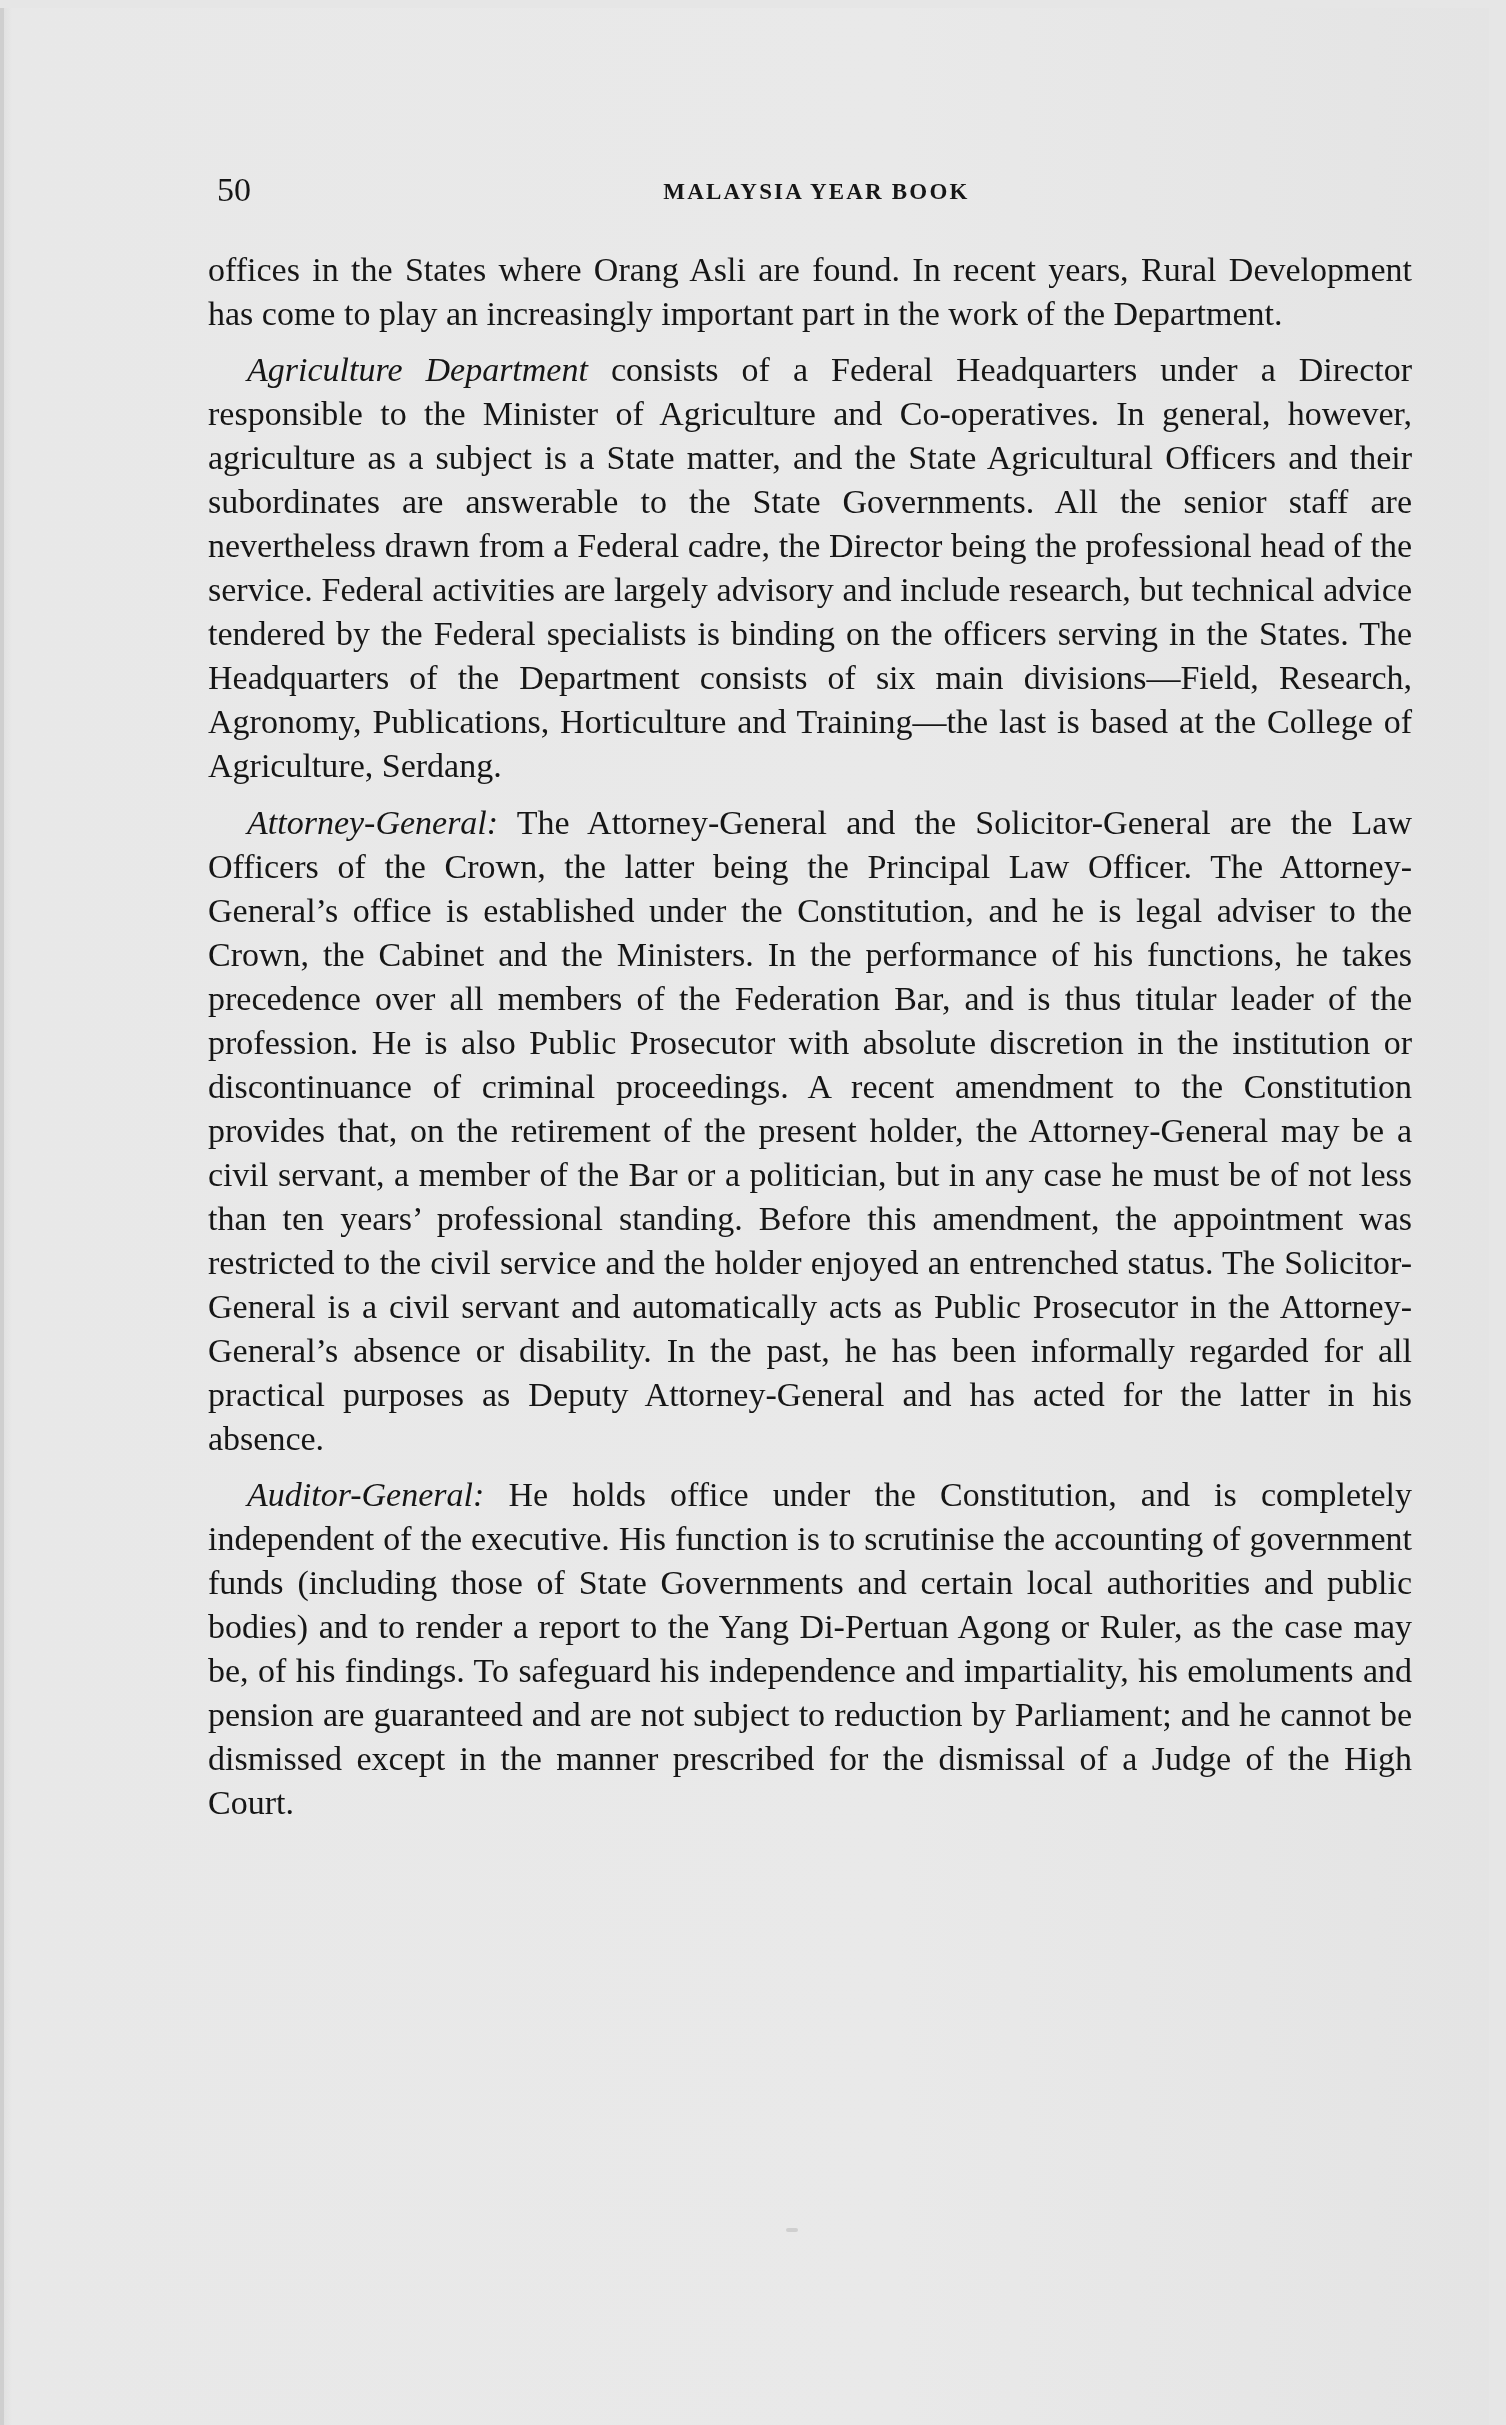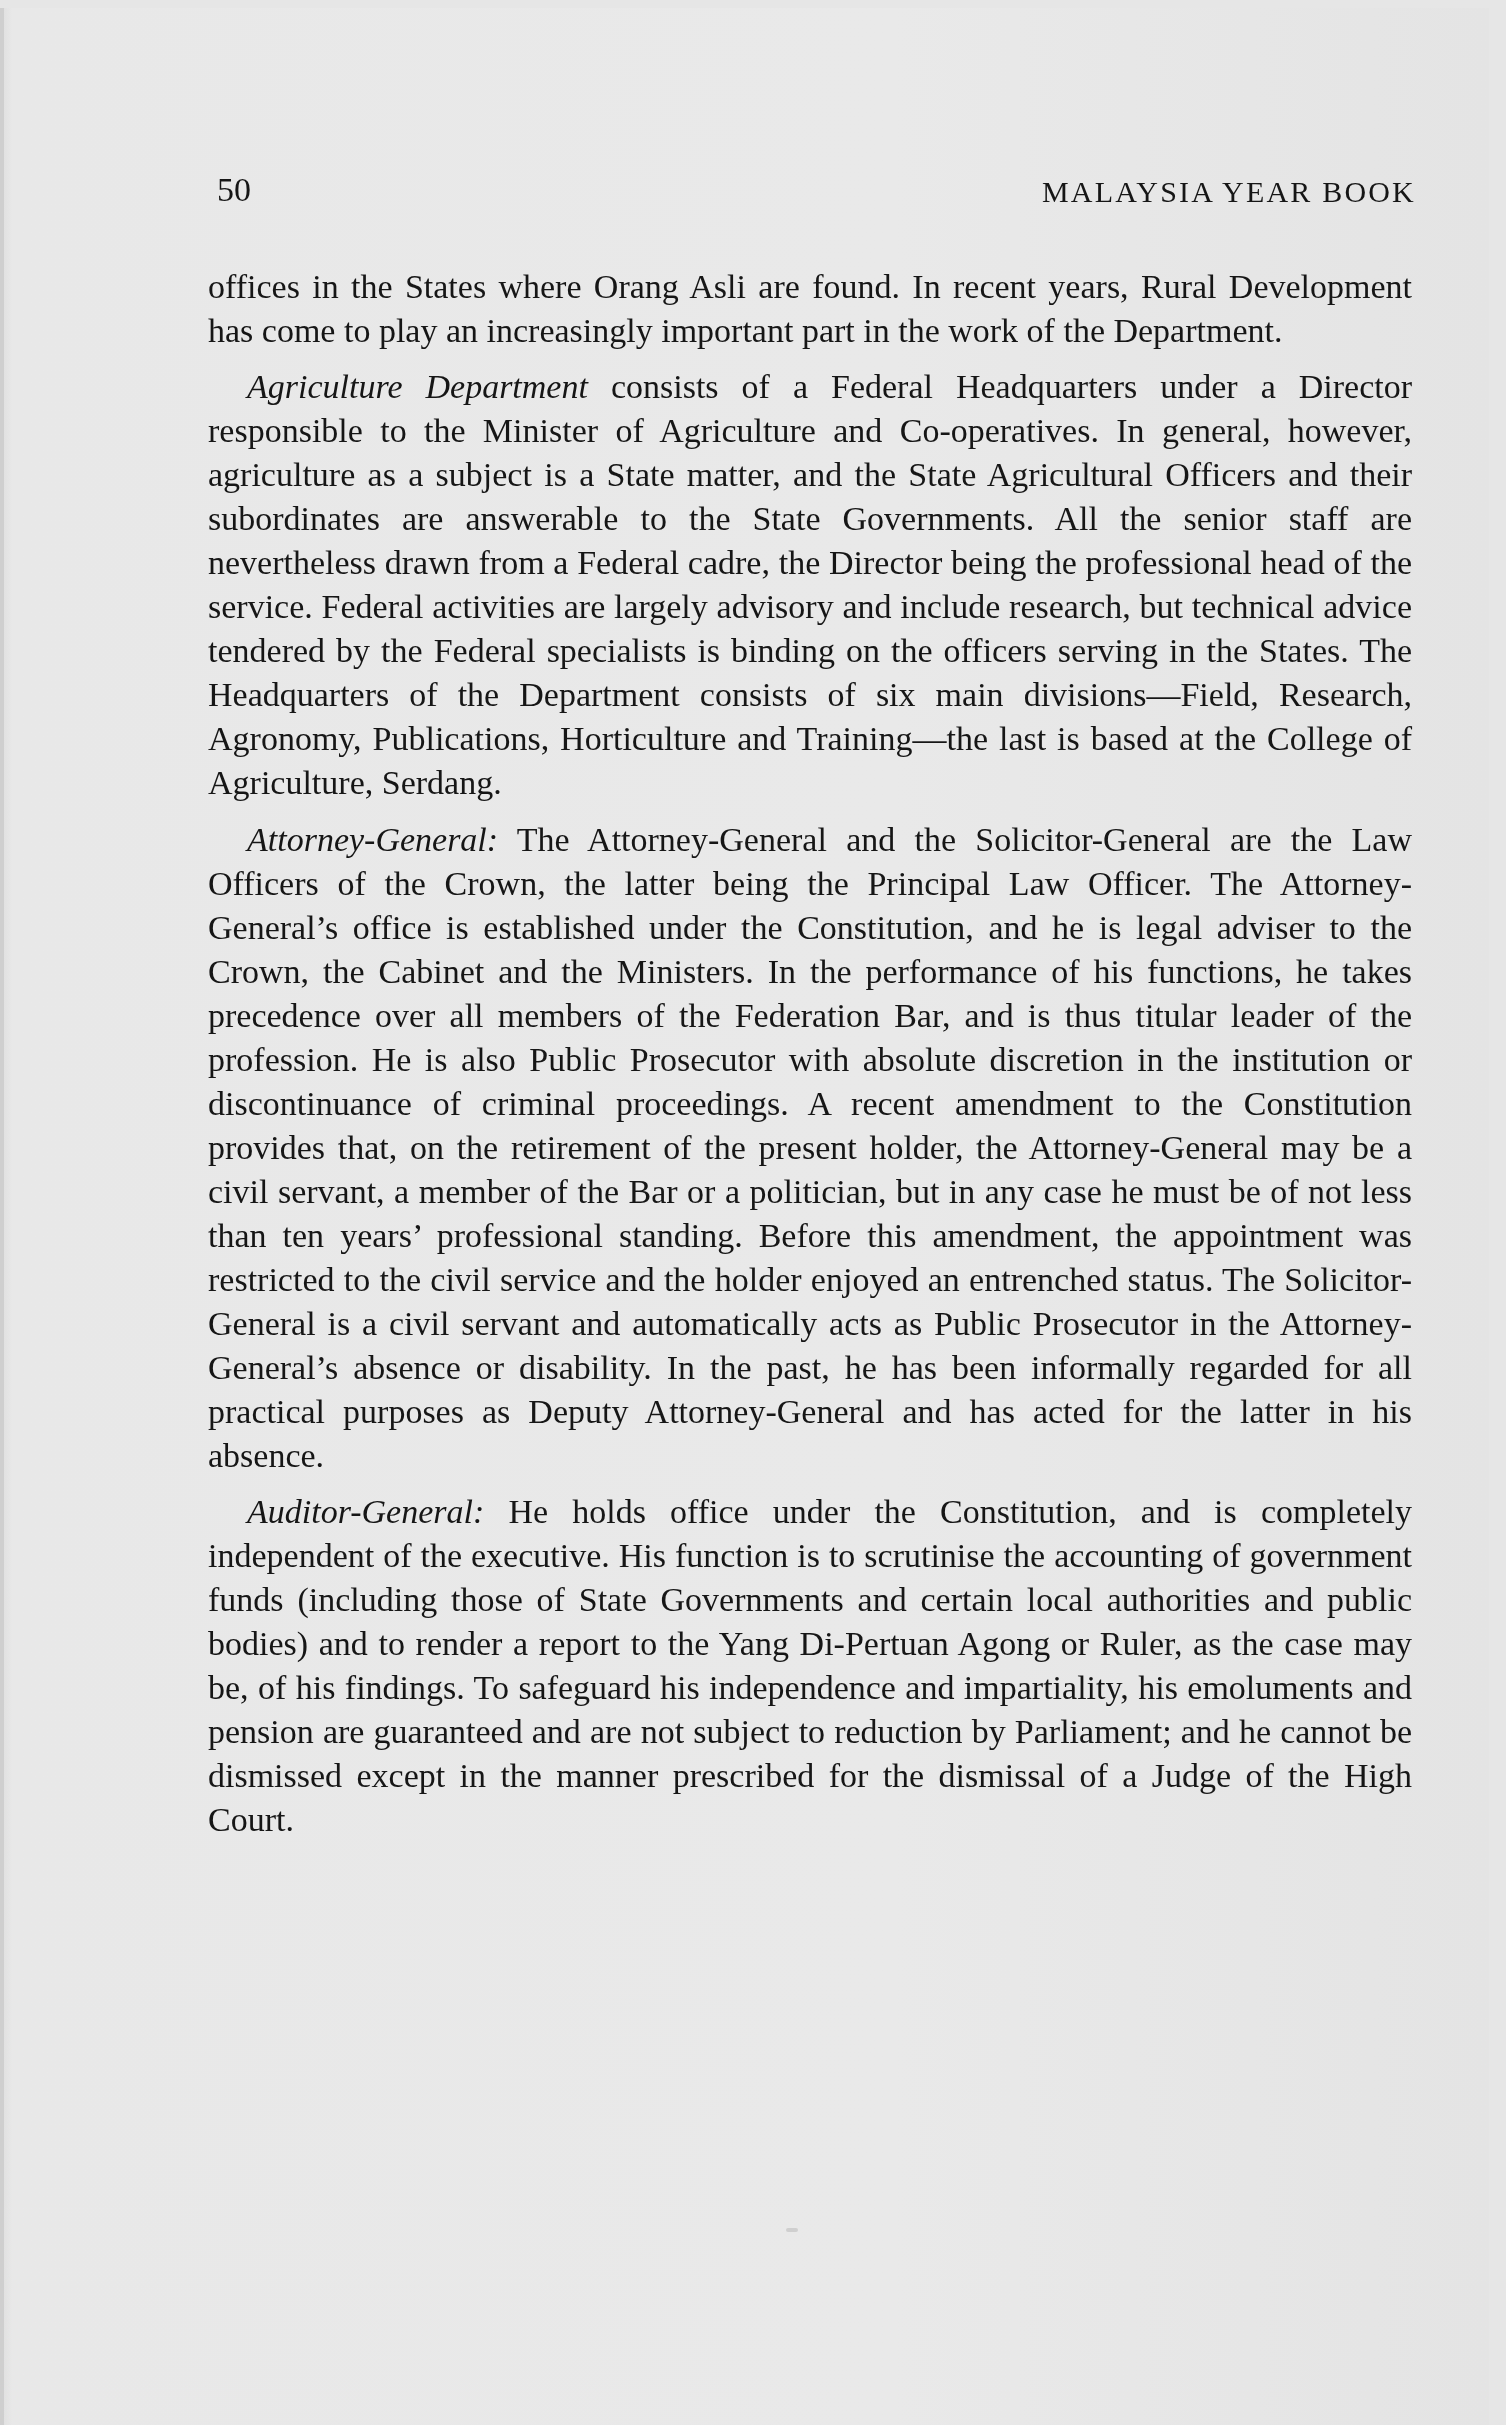--- a/index.html
+++ b/index.html
@@ -10,25 +10,25 @@
     font-family: "Liberation Serif", "DejaVu Serif", serif;
     color: #161616;
   }
   .page {
     position: absolute; left: 0; top: 8px; width: 1489px; height: 2426px;
     background: linear-gradient(90deg, #dedede 0px, #e8e8e8 12.4px, #e9e9e9 60%, #e4e4e4 100%);
   }
   .page-edge { position: absolute; left: 0; top: 0; width: 3.5px; height: 2426px; background: #cfcfcf; }
   .header { position: absolute; top: 159px; left: 217px; width: 1199px; height: 46px; }
   .page-number { position: absolute; left: 0; top: 0; font-size: 34px; line-height: 46px; }
-  .running-head { position: absolute; left: 0; right: 0; top: 1.8px; text-align: right; font-size: 30px; letter-spacing: 2.2px; line-height: 46px; }
+  .running-head { position: absolute; left: 0; right: 0; top: 1.8px; text-align: center; font-size: 23px; letter-spacing: 2.2px; line-height: 46px; font-weight: bold; }
   .body-text {
     position: absolute; left: 208px; top: 240px; width: 1204px;
     font-size: 34px; line-height: 44px;
-    text-align: justify; hyphens: manual; margin-top: 17px;
+    text-align: justify; hyphens: manual;
   }
   .para { margin: 0 0 12.4px 0; text-indent: 39px; }
   .para.first { text-indent: 0; }
   .term { font-style: italic; }
   .speck { position: absolute; left: 786px; top: 2220px; width: 12.4px; height: 4.4px; background: #cfcfcf; border-radius: 2.6px; }
 </style>
 </head>
 <body>
 
 <div class="page">

